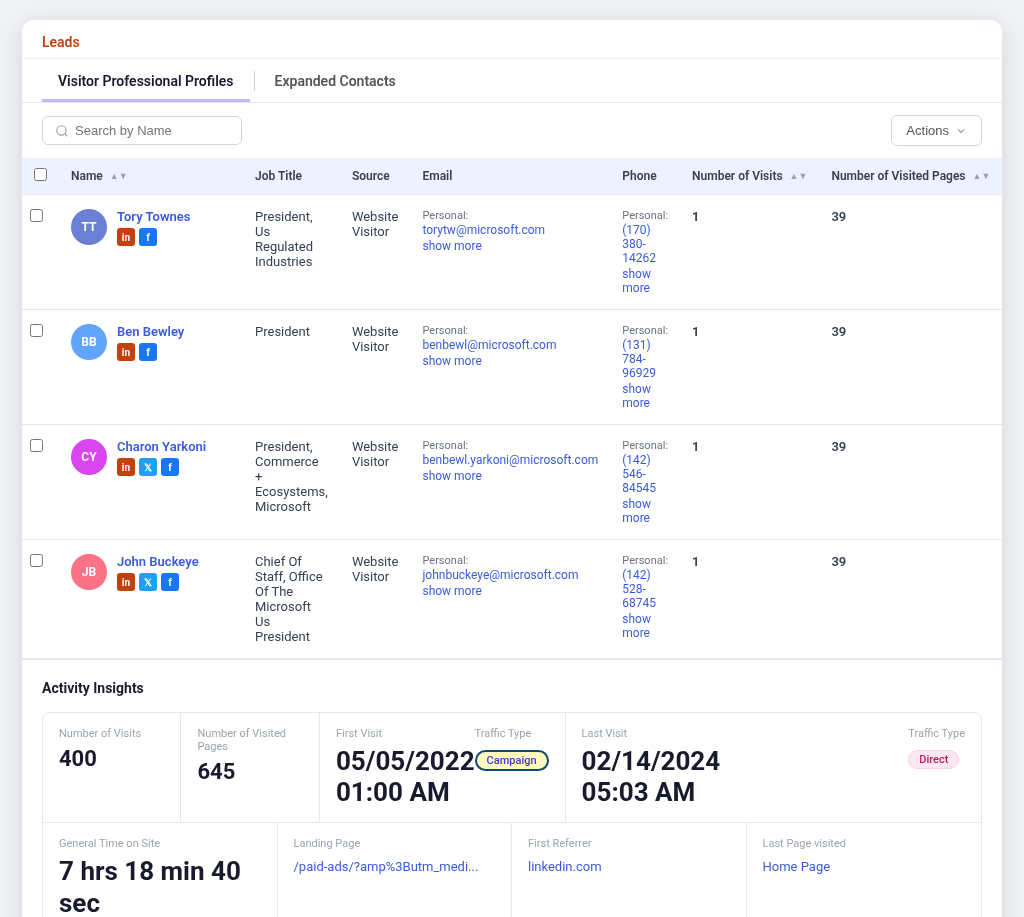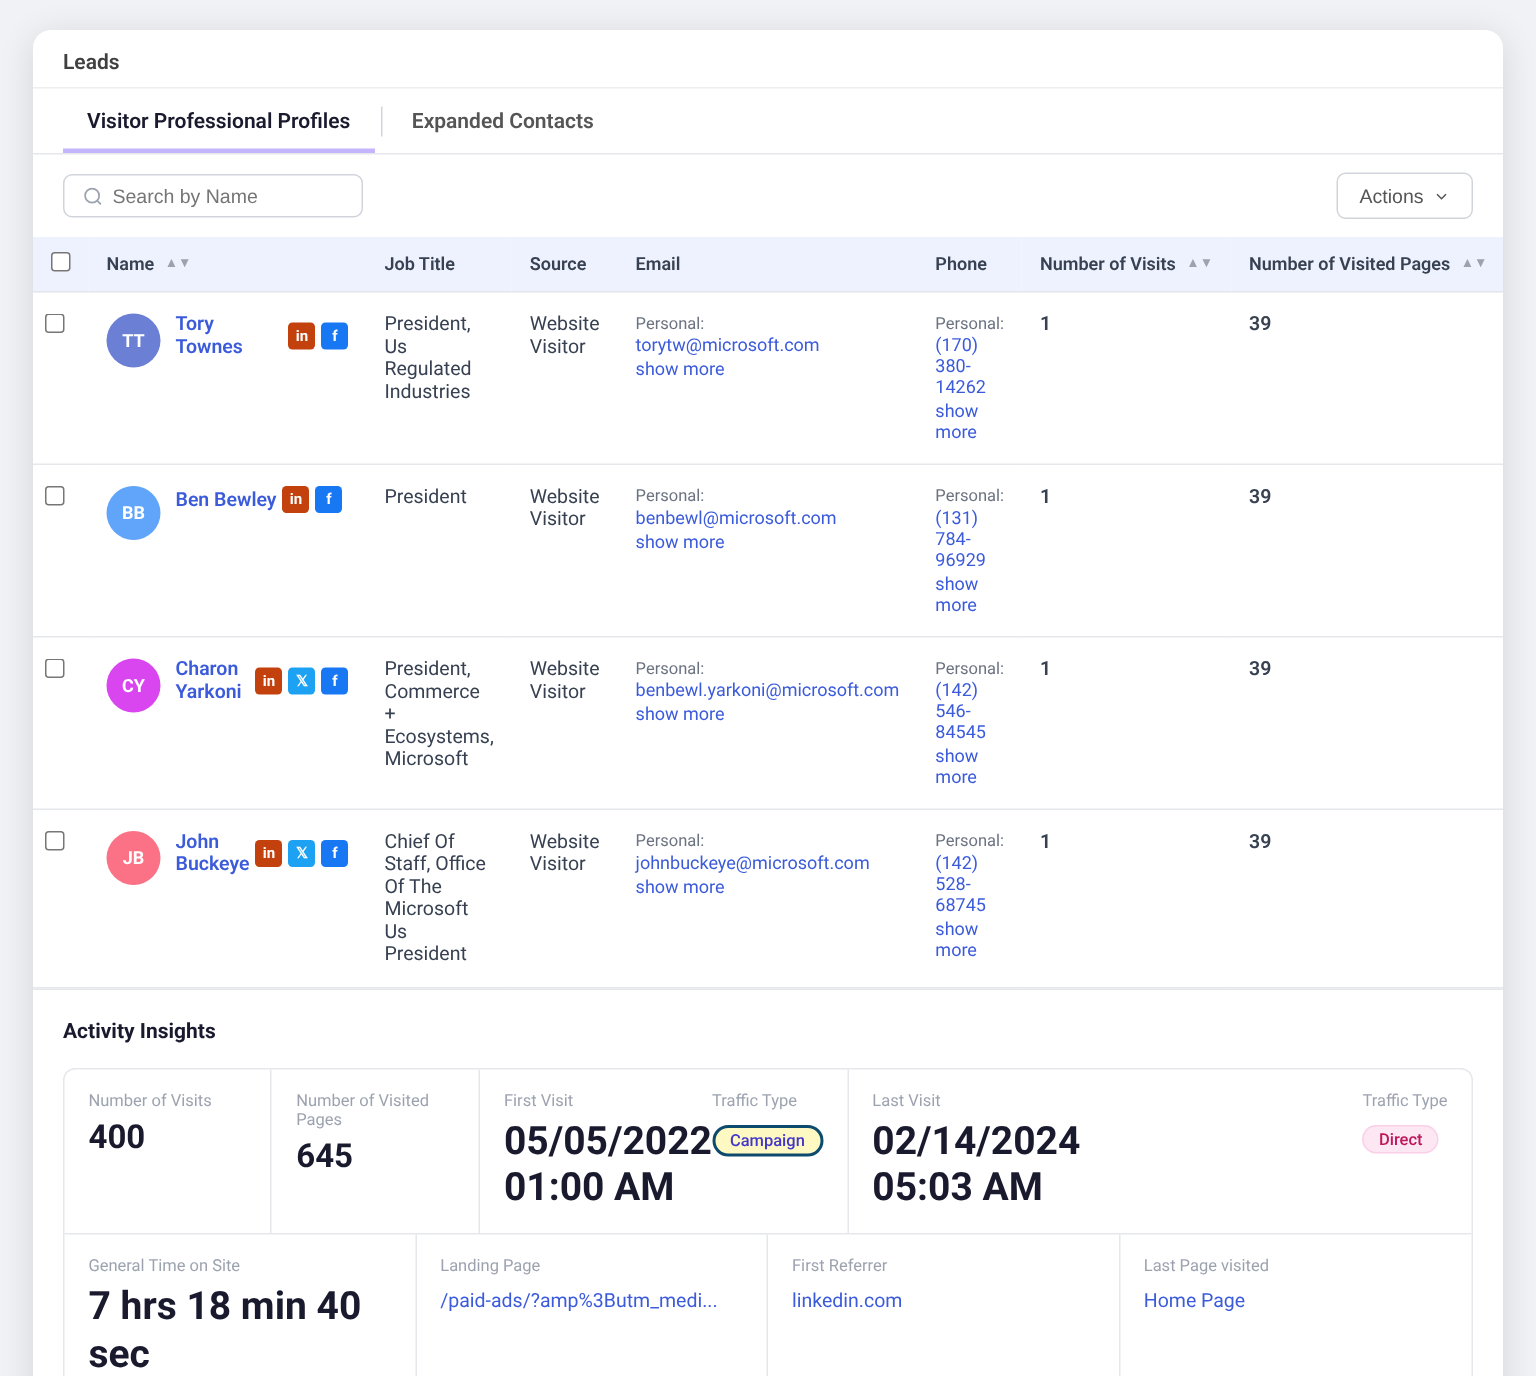--- a/index.html
+++ b/index.html
@@ -16,21 +16,21 @@
       background: #fff;
       border-radius: 12px;
       box-shadow: 0 4px 24px rgba(0,0,0,0.12);
       width: 980px;
       overflow: hidden;
     }
     .page-title {
       padding: 14px 20px 8px;
       font-size: 14px;
       font-weight: 600;
-      color: #404040;
+      color: #c2410c;
       border-bottom: 1px solid #eee;
     }
     .tabs-bar {
       display: flex;
       align-items: center;
       padding: 0 20px;
       border-bottom: 1px solid #e5e7eb;
       gap: 0;
     }
     .tab {
@@ -147,21 +147,21 @@
       justify-content: center;
       font-size: 12px;
       font-weight: 700;
       color: #fff;
       flex-shrink: 0;
     }
     .avatar.tt { background: #6b7fd4; }
     .avatar.bb { background: #60a5fa; }
     .avatar.cy { background: #d946ef; }
     .avatar.jb { background: #fb7185; }
-    .person-info { display: flex; flex-direction: row; gap: 4px; align-items: center; }
+    .person-info { display: flex; flex-direction: column; gap: 4px; }
     .person-name { color: #3b5bdb; font-weight: 600; font-size: 13px; cursor: pointer; }
     .social-icons { display: flex; gap: 4px; }
     .social-icon {
       width: 18px; height: 18px; border-radius: 3px;
       display: flex; align-items: center; justify-content: center;
       font-size: 10px; font-weight: 700; color: #fff; cursor: pointer;
     }
     .si-linkedin { background: #c2410c; }
     .si-twitter { background: #1da1f2; }
     .si-facebook { background: #1877f2; }

